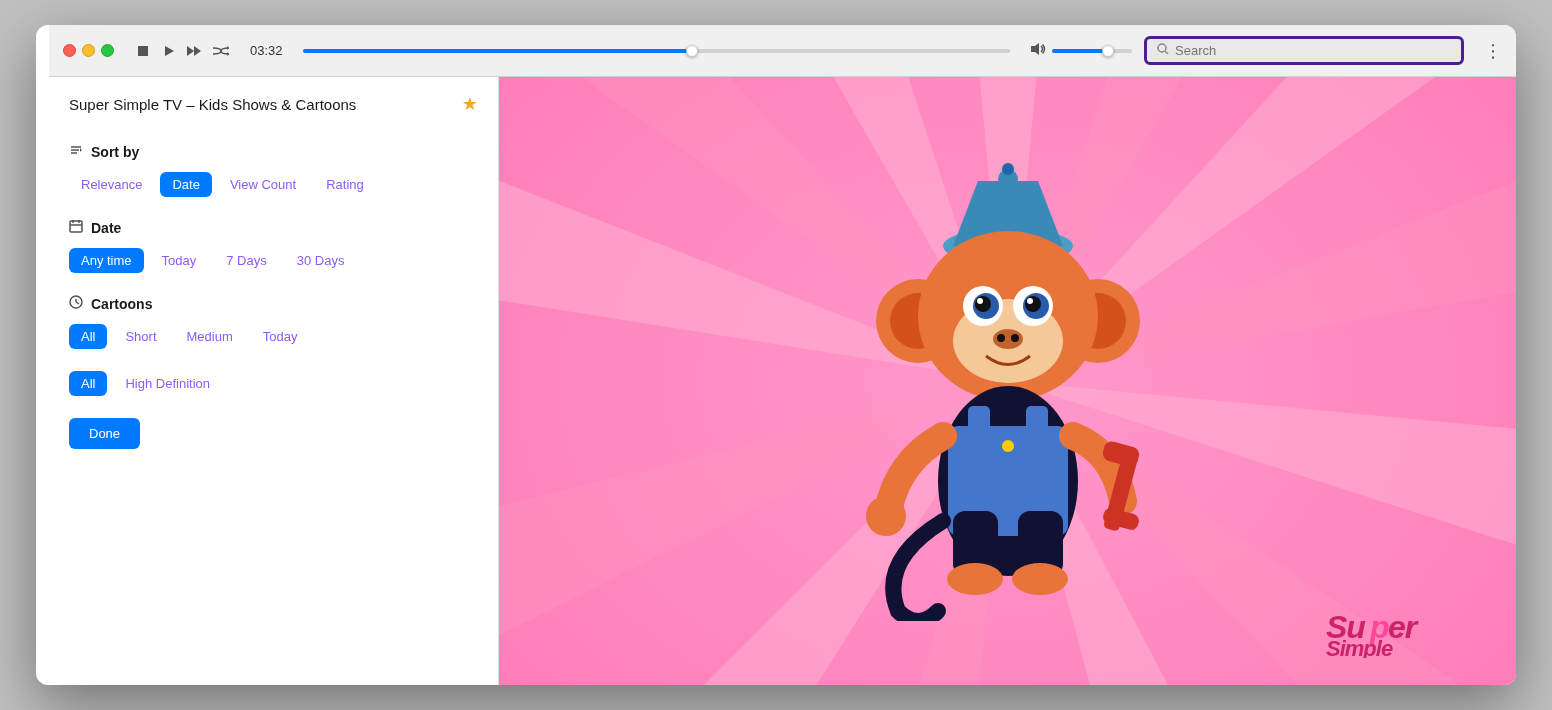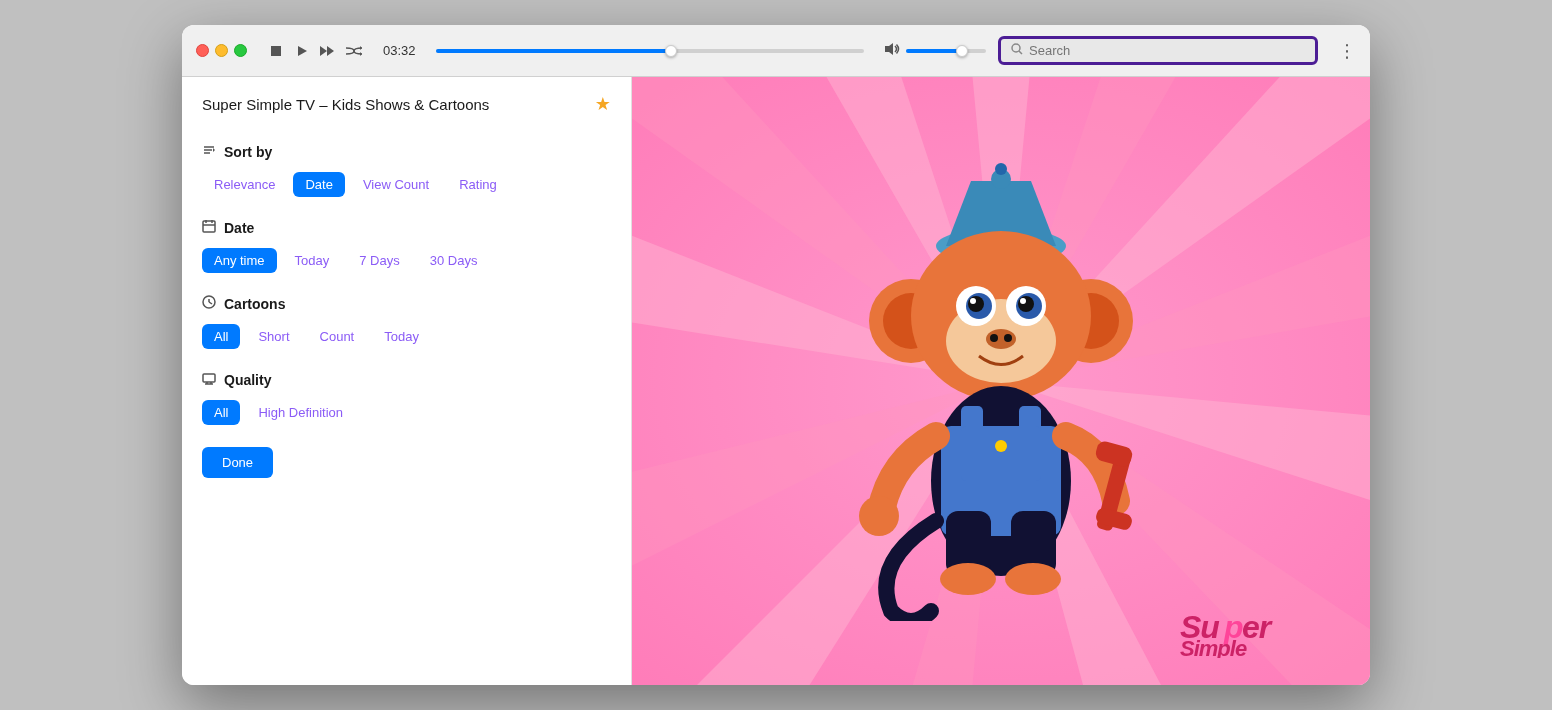--- a/index.html
+++ b/index.html
@@ -7,28 +7,29 @@
     body {
       background: #c0c0c0;
       display: flex;
       align-items: center;
       justify-content: center;
       min-height: 100vh;
       font-family: -apple-system, BlinkMacSystemFont, "San Francisco", "Helvetica Neue", sans-serif;
     }
 
     .window {
-      width: 1188px;
+      width: 1480px;
       height: 660px;
       background: #ffffff;
       border-radius: 12px;
       box-shadow: 0 20px 60px rgba(0,0,0,0.4);
       overflow: hidden;
       display: flex;
       flex-direction: column;
+      padding-left: 13px;
     }
 
     
     .titlebar {
       height: 52px;
       background: #f0f0f0;
       border-bottom: 1px solid #d0d0d0;
       display: flex;
       align-items: center;
       padding: 0 14px;
@@ -448,38 +449,27 @@
               <circle cx="7" cy="7" r="6" stroke="#555" stroke-width="1.5" fill="none"></circle>
               <line x1="7" y1="4" x2="7" y2="7" stroke="#555" stroke-width="1.5"></line>
               <line x1="7" y1="7" x2="10" y2="9" stroke="#555" stroke-width="1.5"></line>
             </svg>
           </span>
           <span class="section-label">Cartoons</span>
         </div>
         <div class="filter-buttons">
           <button class="filter-btn active">All</button>
           <button class="filter-btn">Short</button>
-          <button class="filter-btn">Count</button>
+          <button class="filter-btn">Medium</button>
           <button class="filter-btn">Today</button>
         </div>
       </div>
 
       
       <div class="section">
-        <div class="section-header">
-          <span class="section-icon">
-            <svg width="14" height="14" viewBox="0 0 14 14">
-              <rect x="1" y="3" width="12" height="8" rx="1" stroke="#555" stroke-width="1.5" fill="none"></rect>
-              <line x1="5" y1="11" x2="5" y2="13" stroke="#555" stroke-width="1.5"></line>
-              <line x1="9" y1="11" x2="9" y2="13" stroke="#555" stroke-width="1.5"></line>
-              <line x1="3" y1="13" x2="11" y2="13" stroke="#555" stroke-width="1.5"></line>
-            </svg>
-          </span>
-          <span class="section-label">Quality</span>
-        </div>
         <div class="filter-buttons">
           <button class="filter-btn active">All</button>
           <button class="filter-btn">High Definition</button>
         </div>
       </div>
 
       
       <button class="done-btn">Done</button>
 
     </div>

